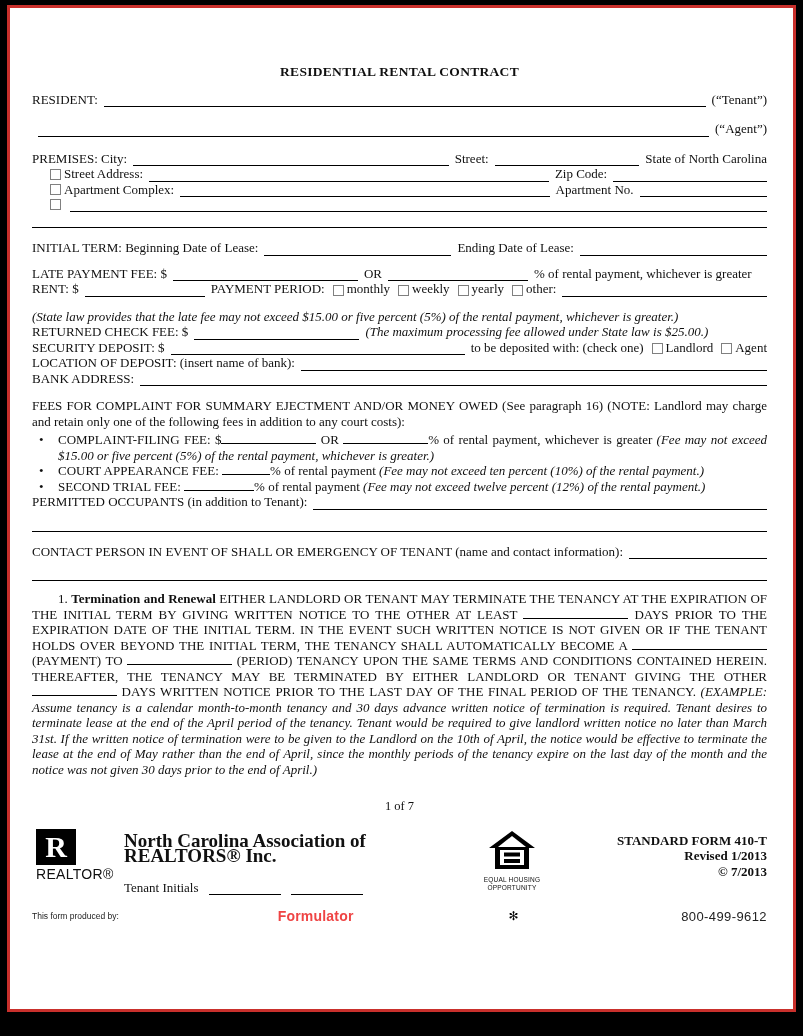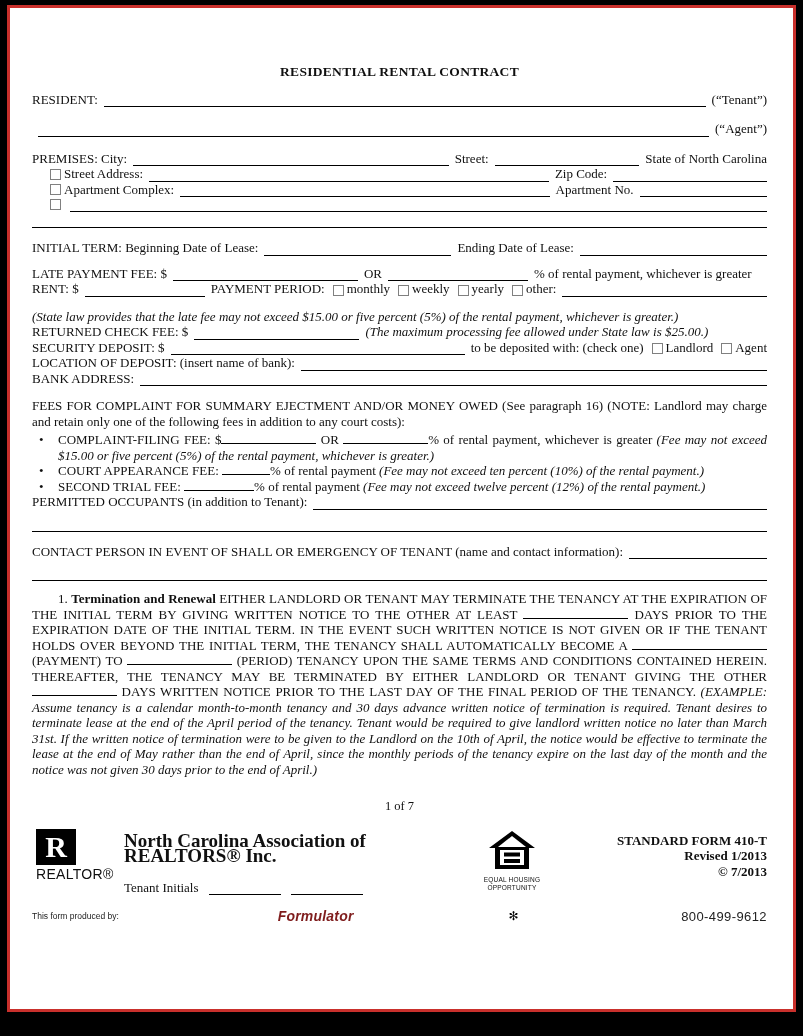--- a/index.html
+++ b/index.html
@@ -52,22 +52,22 @@
   .initials-row{display:flex;align-items:flex-end;}
   .init-bl{border-bottom:1px solid #000;width:72px;height:13px;margin-left:10px;flex:0 0 auto;}
   .eh-col{flex:0 0 auto;width:90px;text-align:center;margin-right:60px;padding-top:2px;}
   .eh-cap{font-family:"Liberation Sans",sans-serif;font-size:6.5px;line-height:8px;letter-spacing:.2px;}
   .form-col{flex:0 0 auto;text-align:right;font-weight:bold;font-size:13px;line-height:15.5px;padding-top:4px;}
   .produced-row{
     display:flex;align-items:center;margin-top:14px;
     font-family:"Liberation Sans",sans-serif;font-size:8.5px;color:#222;justify-content:space-between;
   }
   .producer{
-    font-family:"Liberation Sans",sans-serif;font-weight:bold;font-style:italic;
-    font-size:14px;margin:0 2px 0 6px;letter-spacing:.2px;color:#7f1d1d;
+    font-family:"Liberation Sans",sans-serif;font-weight:bold;
+    font-size:14px;margin:0 2px 0 6px;letter-spacing:.2px;color:#ef4444;
   }
   .producer-glyph{font-size:12px;margin-right:10px;color:#000;}
   .producer-phone{font-size:13px;letter-spacing:.4px;}
   .w105{width:105px;} .w135{width:135px;} .w85{width:85px;} .w95{width:95px;}
 </style>
 </head>
 <body>
 
 <div class="page">
 

